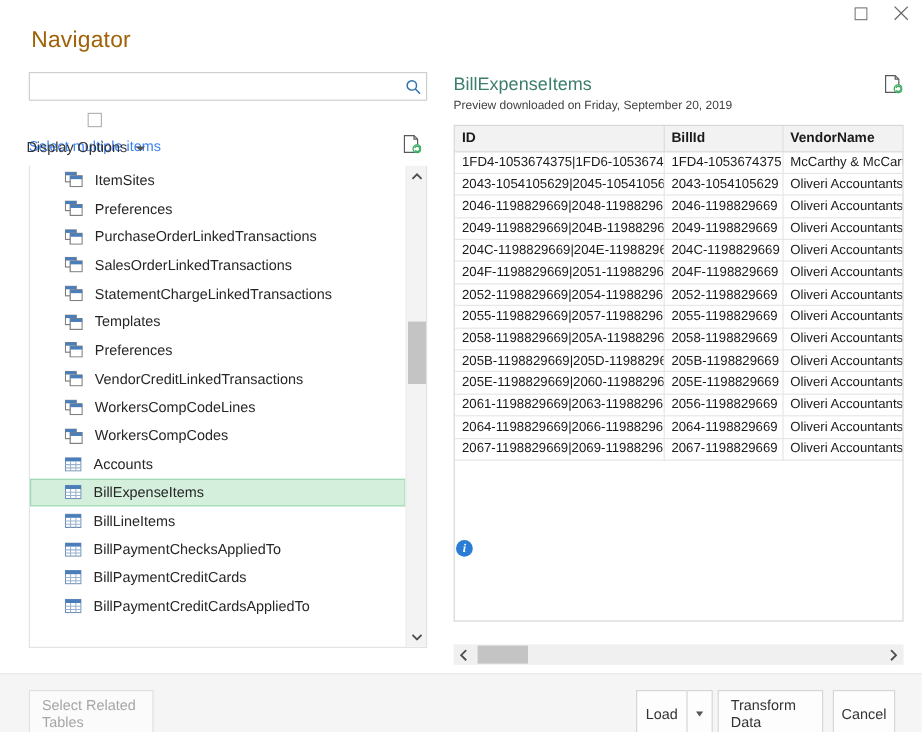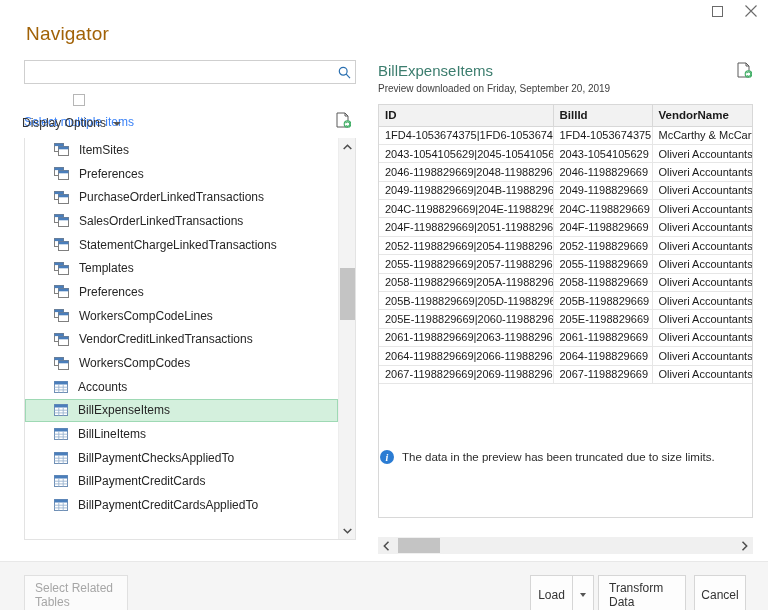--- a/index.html
+++ b/index.html
@@ -331,32 +331,32 @@
         </div>
         <div class="tree-item">
           <span style="display: flex;">
             <svg class="icn" width="15" height="13" viewBox="0 0 15 13">
               <rect x="0.5" y="0.5" width="9" height="8" fill="#fff" stroke="#7f7f7f" stroke-width="1"></rect>
               <rect x="0.5" y="0.5" width="9" height="2.6" fill="#4a7ebb" stroke="none"></rect>
               <rect x="4.5" y="3.5" width="10" height="9" fill="#fff" stroke="#7f7f7f" stroke-width="1"></rect>
               <rect x="4.5" y="3.5" width="10" height="2.8" fill="#4a7ebb" stroke="none"></rect>
             </svg>
           </span>
+          <span class="tree-label">VendorCreditLinkedTransactions</span>
+        </div>
+        <div class="tree-item">
+          <span style="display: flex;">
+            <svg class="icn" width="15" height="13" viewBox="0 0 15 13">
+              <rect x="0.5" y="0.5" width="9" height="8" fill="#fff" stroke="#7f7f7f" stroke-width="1"></rect>
+              <rect x="0.5" y="0.5" width="9" height="2.6" fill="#4a7ebb" stroke="none"></rect>
+              <rect x="4.5" y="3.5" width="10" height="9" fill="#fff" stroke="#7f7f7f" stroke-width="1"></rect>
+              <rect x="4.5" y="3.5" width="10" height="2.8" fill="#4a7ebb" stroke="none"></rect>
+            </svg>
+          </span>
           <span class="tree-label">WorkersCompCodeLines</span>
-        </div>
-        <div class="tree-item">
-          <span style="display: flex;">
-            <svg class="icn" width="15" height="13" viewBox="0 0 15 13">
-              <rect x="0.5" y="0.5" width="9" height="8" fill="#fff" stroke="#7f7f7f" stroke-width="1"></rect>
-              <rect x="0.5" y="0.5" width="9" height="2.6" fill="#4a7ebb" stroke="none"></rect>
-              <rect x="4.5" y="3.5" width="10" height="9" fill="#fff" stroke="#7f7f7f" stroke-width="1"></rect>
-              <rect x="4.5" y="3.5" width="10" height="2.8" fill="#4a7ebb" stroke="none"></rect>
-            </svg>
-          </span>
-          <span class="tree-label">VendorCreditLinkedTransactions</span>
         </div>
         <div class="tree-item">
           <span style="display: flex;">
             <svg class="icn" width="15" height="13" viewBox="0 0 15 13">
               <rect x="0.5" y="0.5" width="9" height="8" fill="#fff" stroke="#7f7f7f" stroke-width="1"></rect>
               <rect x="0.5" y="0.5" width="9" height="2.6" fill="#4a7ebb" stroke="none"></rect>
               <rect x="4.5" y="3.5" width="10" height="9" fill="#fff" stroke="#7f7f7f" stroke-width="1"></rect>
               <rect x="4.5" y="3.5" width="10" height="2.8" fill="#4a7ebb" stroke="none"></rect>
             </svg>
           </span>
@@ -513,40 +513,39 @@
             <td class="col-billid">205B-1198829669</td>
             <td class="col-vendor">Oliveri Accountants</td>
           </tr>
           <tr>
             <td class="col-id">205E-1198829669|2060-1198829669</td>
             <td class="col-billid">205E-1198829669</td>
             <td class="col-vendor">Oliveri Accountants</td>
           </tr>
           <tr>
             <td class="col-id">2061-1198829669|2063-1198829669</td>
-            <td class="col-billid">2061-1198829669</td>
+            <td class="col-billid">2056-1198829669</td>
             <td class="col-vendor">Oliveri Accountants</td>
           </tr>
           <tr>
             <td class="col-id">2064-1198829669|2066-1198829669</td>
             <td class="col-billid">2064-1198829669</td>
             <td class="col-vendor">Oliveri Accountants</td>
           </tr>
           <tr>
             <td class="col-id">2067-1198829669|2069-1198829669</td>
             <td class="col-billid">2067-1198829669</td>
             <td class="col-vendor">Oliveri Accountants</td>
           </tr>
         </tbody>
     </table>
   </div>
 
   <div class="info-row">
     <span class="info-icon">i</span>
-    <span>The data in the preview has been truncated due to size limits.</span>
   </div>
 
   <div class="hscroll">
     <div class="hs-arrow">
       <svg width="7" height="10" viewBox="0 0 7 10">
           <path d="M5.5 0.8 L1.3 5 L5.5 9.2" stroke="#4d4d4d" stroke-width="1.5" fill="none"></path>
         </svg>
     </div>
     <div class="hs-track">
       <div class="hs-thumb"></div>

